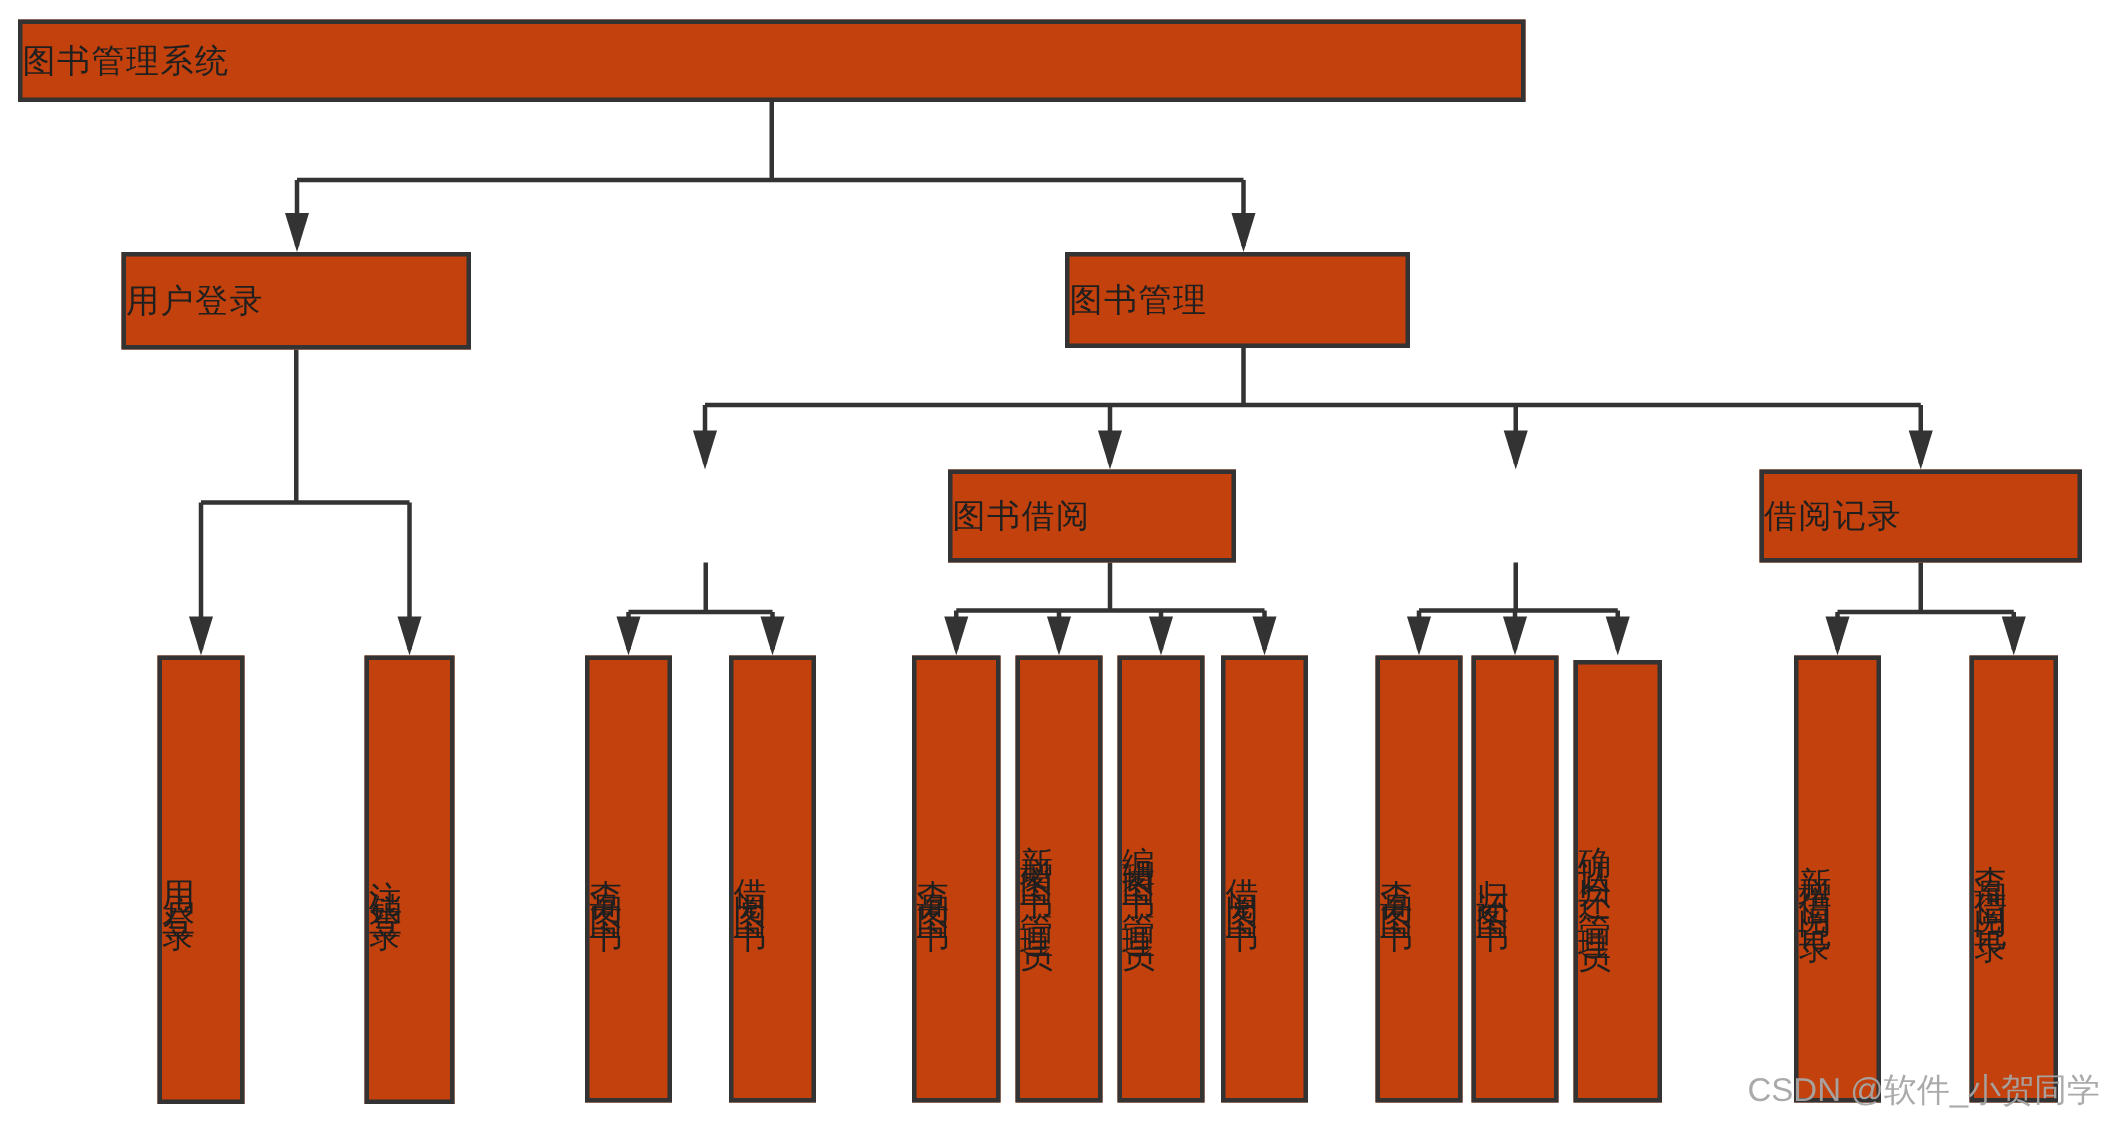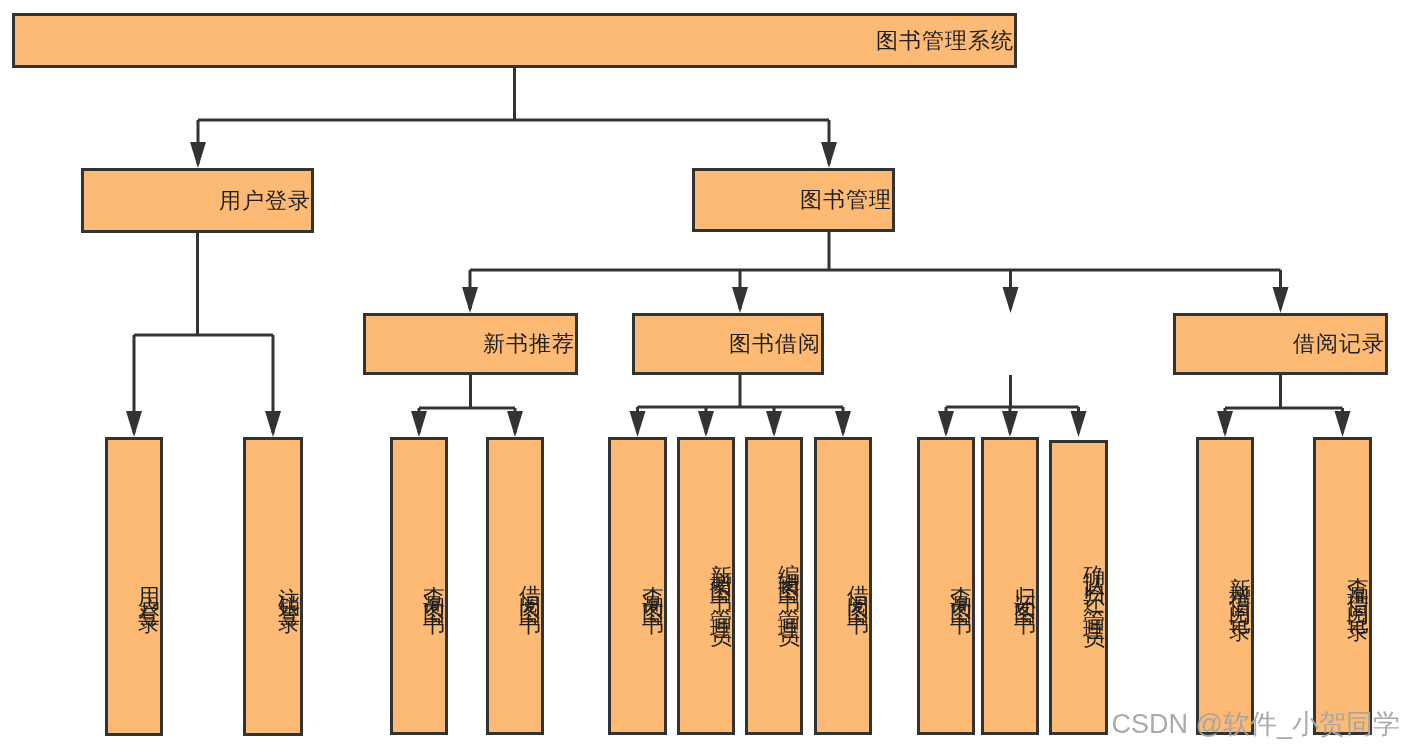--- a/index.html
+++ b/index.html
@@ -12,46 +12,46 @@
     overflow: hidden;
   }
   .connectors {
     position: absolute;
     left: 0; top: 0;
     width: 1405px; height: 747px;
   }
   .node {
     position: absolute;
     box-sizing: border-box;
-    background: #fdba74;
+    background: #c2410c;
     border: 3px solid #333333;
     display: flex;
     align-items: center;
-    justify-content: flex-end;
+    justify-content: flex-start;
     color: #1f1f1f;
     z-index: 2;
   }
   .htext {
     font-size: 22px;
     letter-spacing: 1px;
     white-space: nowrap;
   }
   .vtext {
     writing-mode: vertical-lr;
     text-orientation: mixed;
     font-size: 22px;
     letter-spacing: 9px;
     line-height: 1.0;
     white-space: nowrap;
   }
   .watermark {
     position: absolute;
     right: 5px;
     bottom: 5px;
-    font-size: 27px;
+    font-size: 22px;
     color: rgba(165, 165, 165, 0.95);
     z-index: 6;
     white-space: nowrap;
     pointer-events: none;
   }
 </style>
 </head>
 <body>
 
 <div class="stage">
@@ -96,27 +96,24 @@
     </g>
   </svg>
 
   <div class="node" style="left:12px;top:13px;width:1005px;height:55px">
     <span class="htext">图书管理系统</span>
   </div>
 
   <div class="node" style="left:81px;top:168px;width:233px;height:65px">
     <span class="htext">用户登录</span>
   </div>
-  <div class="node" style="left:692px;top:168px;width:203px;height:64px">
+  <div class="node" style="left:710px;top:168px;width:230px;height:64px">
     <span class="htext">图书管理</span>
   </div>
 
-  <div class="node" style="left:363px;top:313px;width:215px;height:62px">
-    <span class="htext">新书推荐</span>
-  </div>
   <div class="node" style="left:632px;top:313px;width:192px;height:62px">
     <span class="htext">图书借阅</span>
   </div>
   <div class="node" style="left:1173px;top:313px;width:215px;height:62px">
     <span class="htext">借阅记录</span>
   </div>
 
   <div class="node" style="left:105px;top:437px;width:58px;height:299px">
     <span class="vtext">用户登录</span>
   </div>

